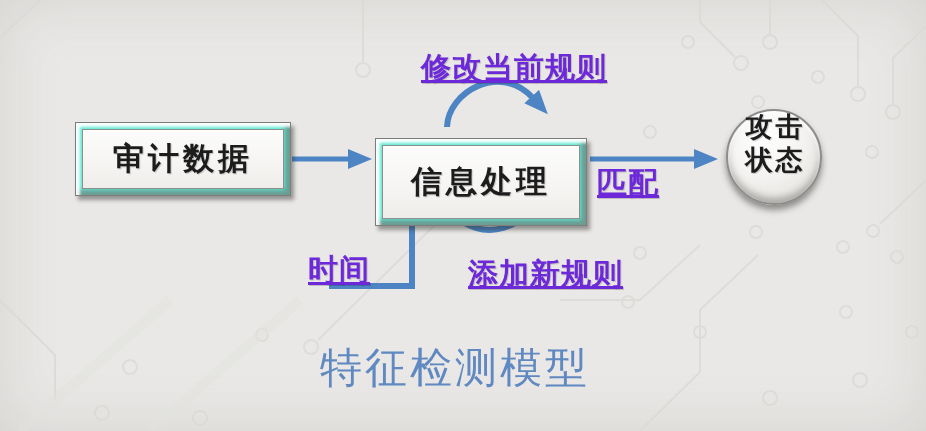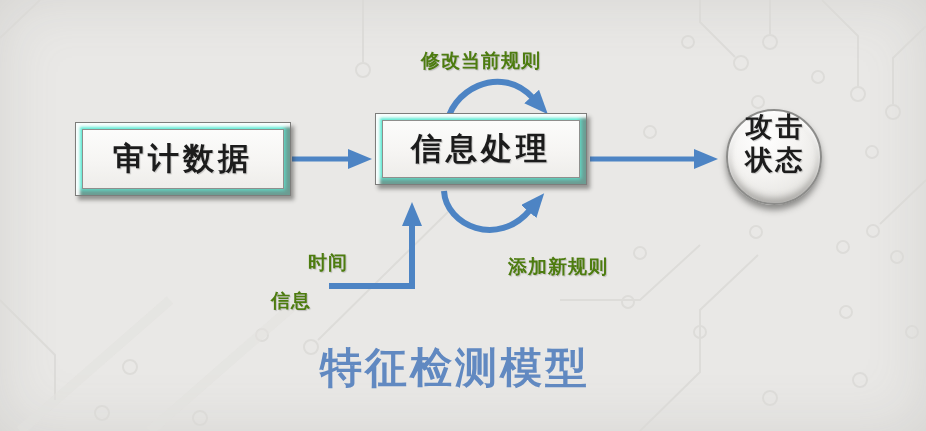--- a/index.html
+++ b/index.html
@@ -76,34 +76,35 @@
     color: #1c1c1c;
     line-height: 1.22;
     letter-spacing: 3px;
     text-indent: 3px;
     text-shadow: 1px 1px 1px rgba(0,0,0,.2);
   }
 
   .edge-label {
     position: absolute;
     z-index: 4;
-    font-size: 19px;
+    font-size: 30px;
     font-weight: 600;
-    color: #4d7c0f;
+    color: #6d28d9;
     white-space: nowrap;
     letter-spacing: 1px;
     text-shadow: 1px 1px 1px rgba(0,0,0,.18);
+    text-decoration: underline;
   }
 
   .diagram-title {
     position: absolute;
     z-index: 4;
     left: 320px; top: 340px;
     font-size: 42px;
-    font-weight: 700;
+    font-weight: 400;
     letter-spacing: 3px;
     color: #6189c1;
     white-space: nowrap;
   }
 </style>
 </head>
 <body>
 
 <div class="stage">
 
@@ -169,34 +170,34 @@
 
     <path d="M 329 286 L 412 286 L 412 224" stroke="#4d84c4" stroke-width="6" marker-end="url(#ah)"></path>
   </svg>
 
   <div class="node-box" style="left:75px; top:122px; width:216px; height:74px;">
     <div class="node-inner">
       <span class="node-label">审计数据</span>
     </div>
   </div>
 
-  <div class="node-box" style="left:375px; top:113px; width:212px; height:72px;">
+  <div class="node-box" style="left:375px; top:138px; width:212px; height:88px;">
     <div class="node-inner">
       <span class="node-label">信息处理</span>
     </div>
   </div>
 
   <div class="node-circle">
     <span class="circle-label">攻击</span>
     <span class="circle-label">状态</span>
   </div>
 
   <div class="edge-label" style="left:421px; top:48px;">修改当前规则</div>
 
+  <div class="edge-label" style="left:597px; top:163px;">匹配</div>
 
   <div class="edge-label" style="left:271px; top:250px;margin-left:37px;">时间</div>
-  <div class="edge-label" style="left:271px; top:288px;">信息</div>
-
-  <div class="edge-label" style="left:468px; top:254px;margin-left:40px;">添加新规则</div>
+
+  <div class="edge-label" style="left:468px; top:254px;">添加新规则</div>
 
   <div class="diagram-title">特征检测模型</div>
 
 </div>
 
 </body></html>

